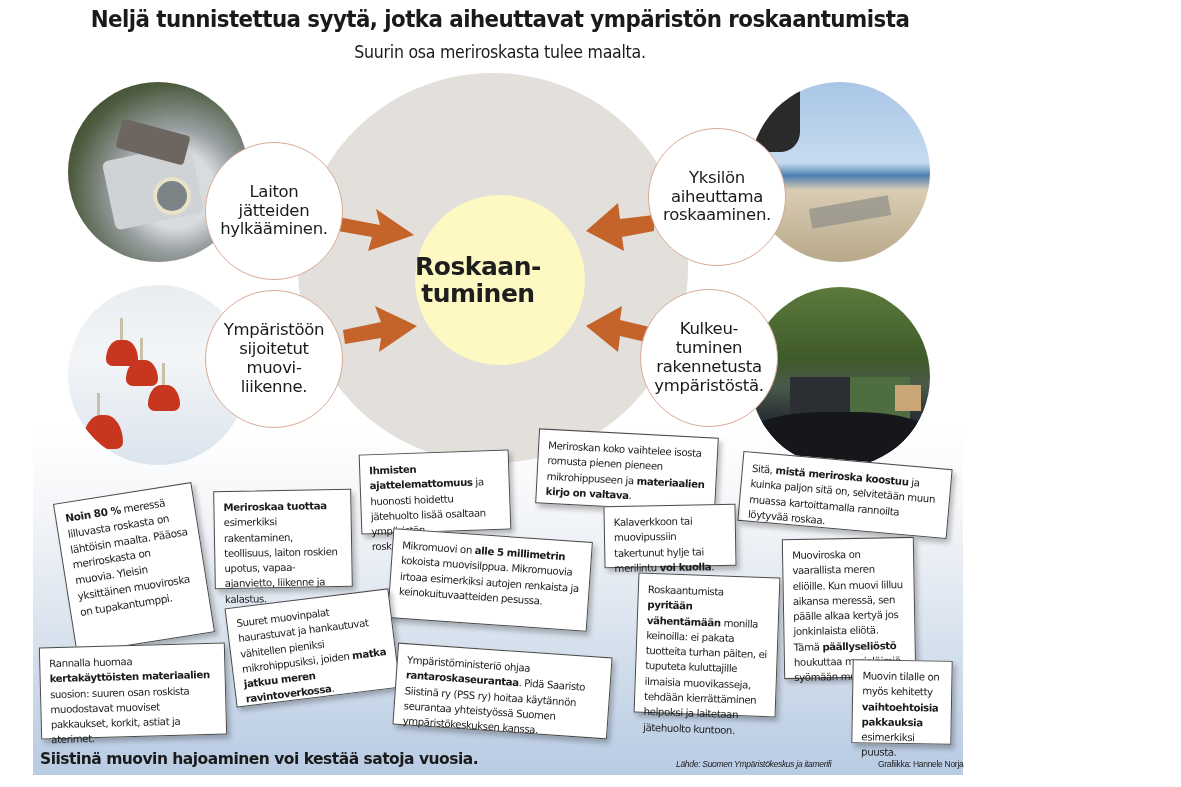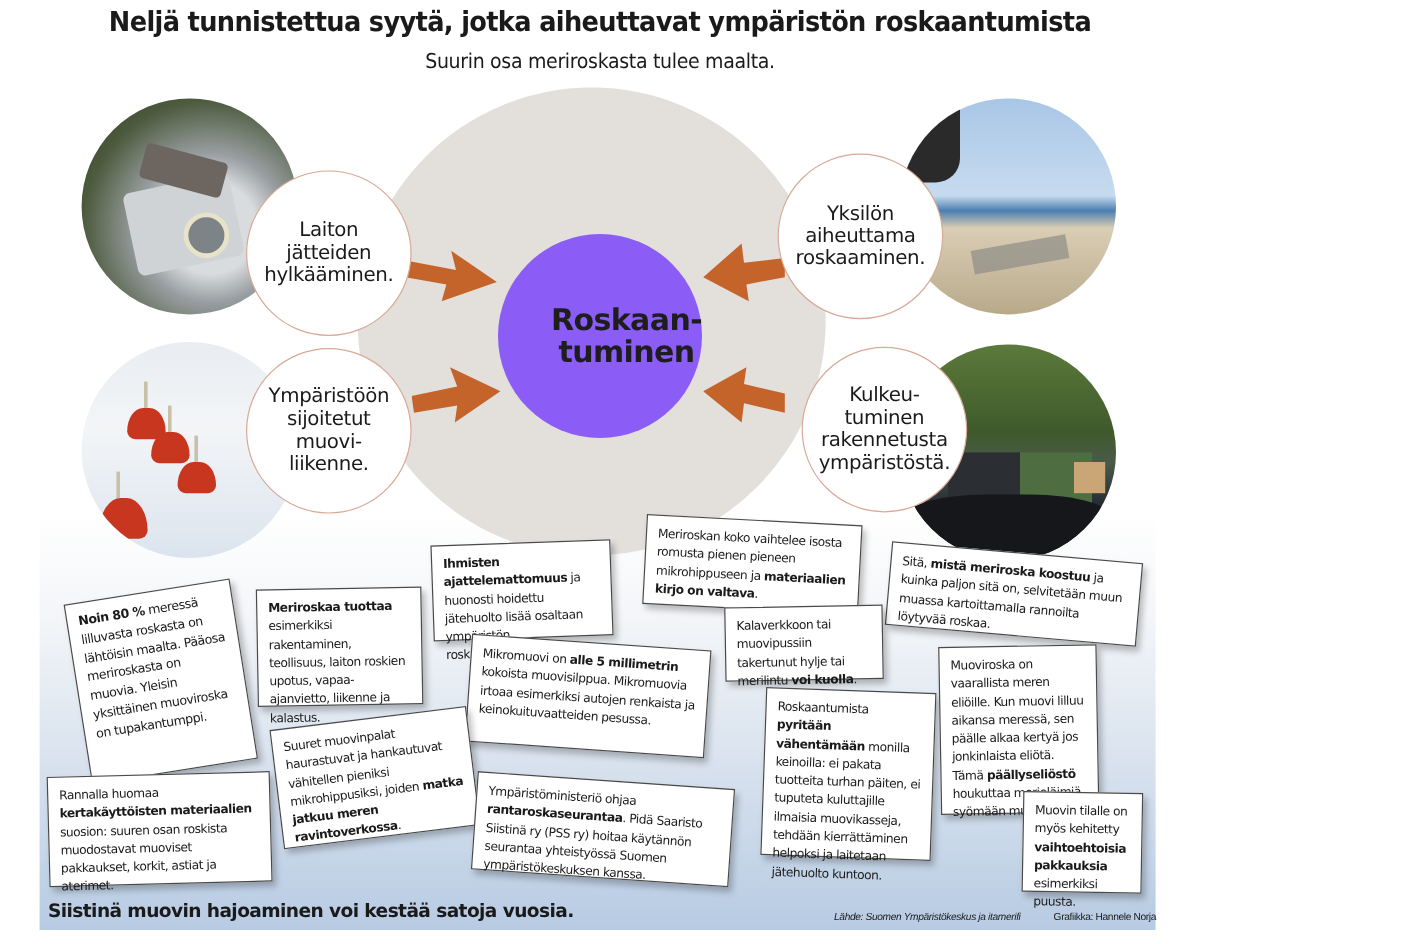--- a/index.html
+++ b/index.html
@@ -35,38 +35,38 @@
   .bin { position: absolute; bottom: 40px; width: 60px; height: 50px; }
 
   .cause { position: absolute; width: 136px; height: 136px; border-radius: 50%;
            background: #ffffff; border: 1.5px solid #d8a995;
            display: flex; align-items: center; justify-content: center; text-align: center; }
   .cause span { font-family: "DejaVu Sans", sans-serif; font-size: 16.5px; line-height: 1.15; white-space: pre-line;
                 letter-spacing: -0.3px; }
   .c1 { left: 205px; top: 142px; justify-content: center; }
   .c2 { left: 205px; top: 290px; }
   .c3 { left: 648px; top: 128px; }
-  .c4 { left: 668px; top: 289px; }
+  .c4 { left: 640px; top: 289px; }
 
   .center { position: absolute; left: 415px; top: 195px; width: 170px; height: 170px; border-radius: 50%;
-            background: #8b5cf6; display: flex; align-items: center; justify-content: flex-end; text-align: center; }
+            background: #fef9c3; display: flex; align-items: center; justify-content: flex-start; text-align: center; }
   .center span { font-family: "DejaVu Sans", sans-serif; font-weight: bold; font-size: 25px; line-height: 1.1;
                  color: #1e1e1e; white-space: pre-line; letter-spacing: -0.5px; }
 
   .arrow { position: absolute; }
 
   .note { position: absolute; background: #ffffff; border: 1px solid #4a4a4a;
           box-shadow: 3px 4px 5px rgba(0,0,0,0.25);
           font-family: "DejaVu Sans", sans-serif; font-size: 10.2px; line-height: 1.5; padding: 8px 9px;
           letter-spacing: -0.4px; box-sizing: border-box; }
   .note b { font-weight: bold; }
 
   .footer-main { position: absolute; left: 40px; top: 750px; font-family: "DejaVu Sans", sans-serif;
                  font-weight: bold; font-size: 15.5px; letter-spacing: -0.5px; }
-  .footer-src { position: absolute; left: 676px; top: 759px; font-size: 8.5px; font-style: italic; letter-spacing: -0.3px; margin-left: 19px; }
+  .footer-src { position: absolute; left: 676px; top: 759px; font-size: 8.5px; font-style: italic; letter-spacing: -0.3px; }
   .footer-credit { position: absolute; left: 878px; top: 759px; font-size: 8.5px; letter-spacing: -0.3px; }
 </style>
 </head>
 <body>
 
 <div class="title">Neljä tunnistettua syytä, jotka aiheuttavat ympäristön roskaantumista</div>
 <div class="subtitle">Suurin osa meriroskasta tulee maalta.</div>
 
 <div class="sea-band"></div>
 <div class="big-grey"></div>

